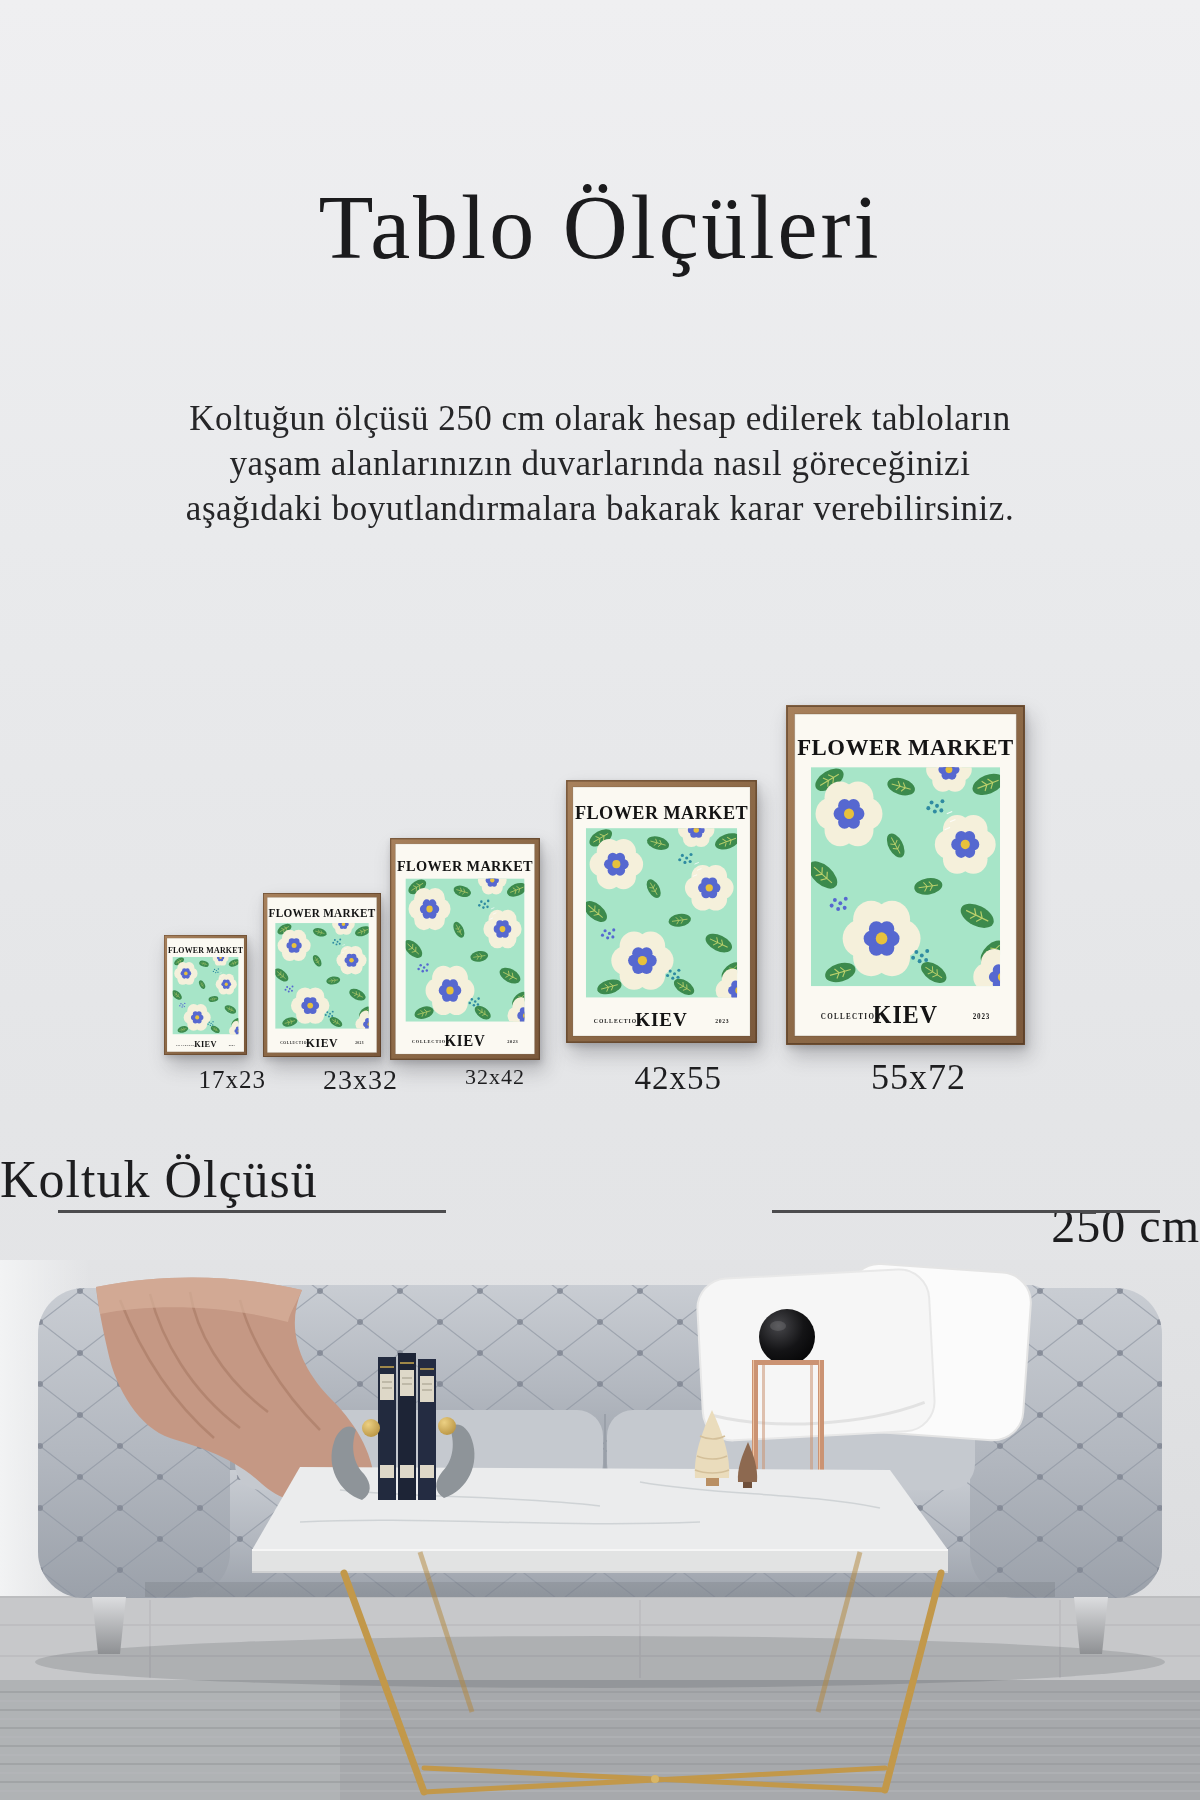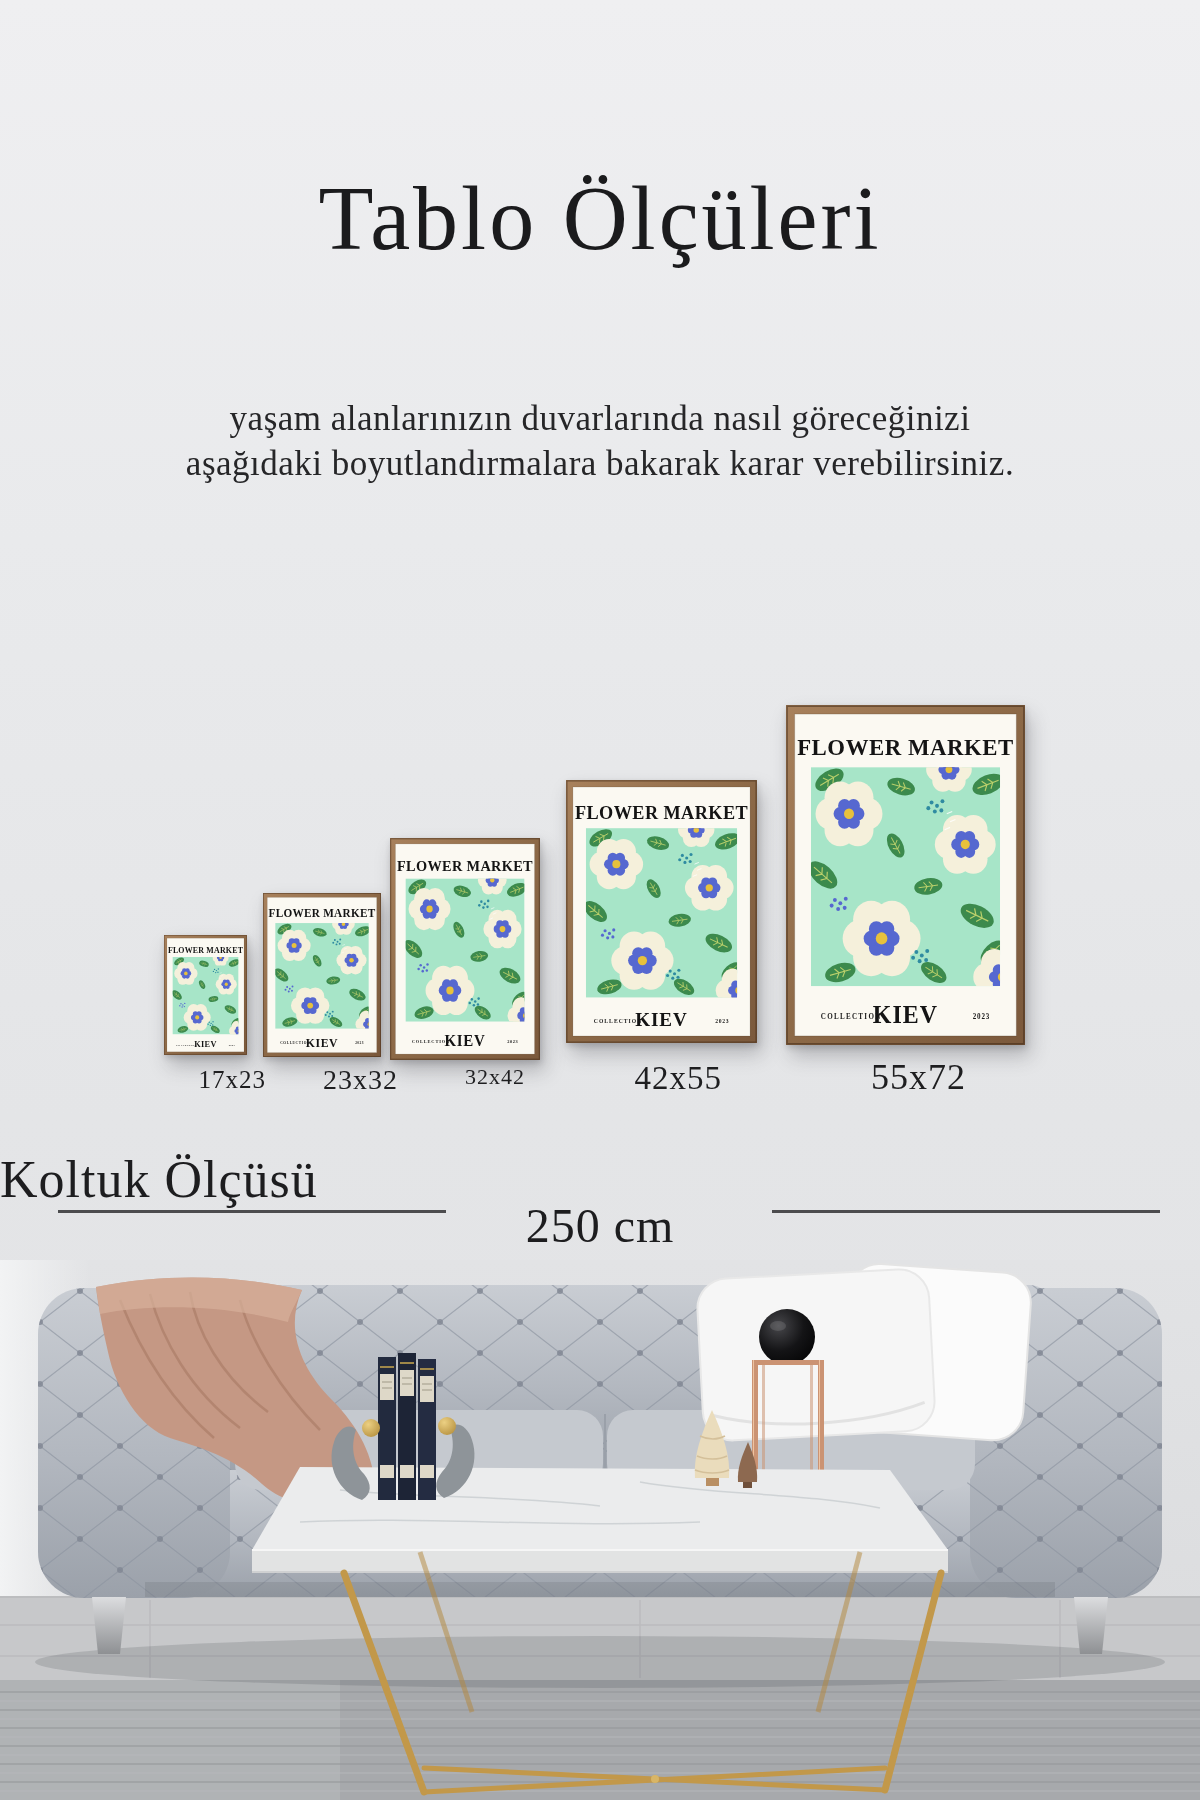--- a/index.html
+++ b/index.html
@@ -1,31 +1,31 @@
 <!DOCTYPE html>
 <html><head>
 <meta charset="utf-8">
 <style>
   html,body{margin:0;padding:0;}
   body{font-family:"Liberation Serif",serif;}
   .canvas{position:relative;width:1200px;height:1800px;overflow:hidden;
     background:linear-gradient(180deg,#efeff1 0%,#e9eaec 30%,#e4e5e7 62%,#e1e2e4 100%);}
-  .page-title{position:absolute;left:0;right:0;top:160px;margin:7px;text-align:center;
+  .page-title{position:absolute;left:0;right:0;top:160px;margin:16px;text-align:center;
     font-size:90px;font-weight:400;letter-spacing:3px;color:#1b1b1d;
     font-family:"Liberation Serif",serif;}
   .desc{position:absolute;left:40px;right:40px;top:396px;text-align:center;
     font-size:35px;line-height:45px;letter-spacing:.5px;color:#262628;}
   .desc span{display:block;}
   .poster{position:absolute;box-shadow:5px 11px 18px rgba(55,55,62,.28), 1px 3px 6px rgba(55,55,62,.2);}
   .poster svg{display:block;width:100%;height:100%;}
   .size-label{position:absolute;width:120px;text-align:right;color:#1e1e20;
     font-family:"Liberation Serif",serif;letter-spacing:1px;}
   .measure-label{position:absolute;left:0;right:0;top:1150px;
     font-size:52px;color:#1d1d1f;letter-spacing:1px;}
-  .measure-value{position:absolute;left:0;right:0;top:1198px;text-align:center;
+  .measure-value{position:absolute;left:0;right:0;top:1198px;text-align:right;
     font-size:48px;color:#1d1d1f;letter-spacing:1px;}
   .rule{position:absolute;top:1210px;height:3px;background:#4c4c4e;}
   .rule.left{left:58px;width:388px;}
   .rule.right{left:772px;width:388px;}
   .photo{position:absolute;left:0;top:1260px;width:1200px;height:540px;display:block;}
   .hidden-defs{position:absolute;width:0;height:0;}
 </style>
 </head>
 <body>
 
@@ -141,20 +141,21 @@
         </g>
         <text x="32" y="277" font-family="'Liberation Serif',serif" font-size="6.5" font-weight="bold" letter-spacing="1.2" fill="#1a1a1a">COLLECTION</text>
         <text x="110" y="281" text-anchor="middle" font-family="'Liberation Serif',serif" font-size="22" font-weight="bold" letter-spacing="1" fill="#141414">KIEV</text>
         <text x="188" y="277" text-anchor="end" font-family="'Liberation Serif',serif" font-size="6.5" font-weight="bold" letter-spacing="0.8" fill="#1a1a1a">2023</text>
       </g>
     </defs>
   </svg>
 
   <h1 class="page-title">Tablo Ölçüleri</h1>
   <div class="desc">
+    <span>Koltuğun ölçüsü 250 cm olarak hesap edilerek tabloların</span>
     <span>yaşam alanlarınızın duvarlarında nasıl göreceğinizi</span>
     <span>aşağıdaki boyutlandırmalara bakarak karar verebilirsiniz.</span>
   </div>
 
   <div class="poster" style="left:164px;top:935px;width:83px;height:120px">
     <svg viewBox="0 0 220 300" preserveAspectRatio="none">
         <use href="#poster-art"></use>
       </svg>
   </div>
   <div class="poster" style="left:263px;top:893px;width:118px;height:164px">

